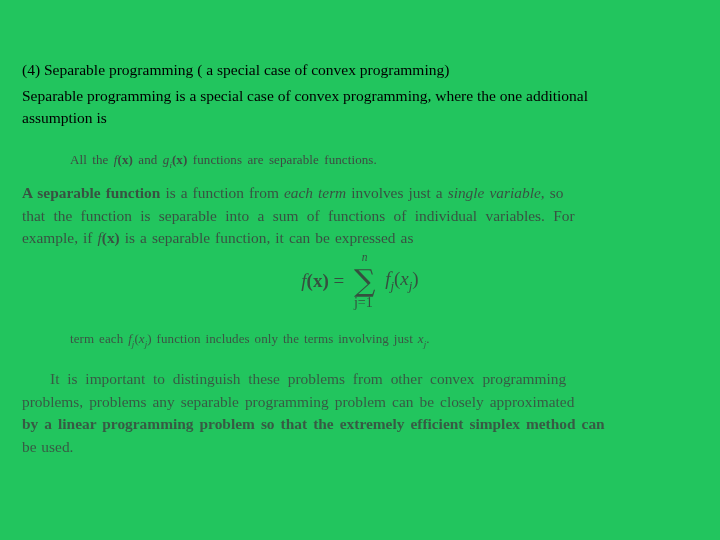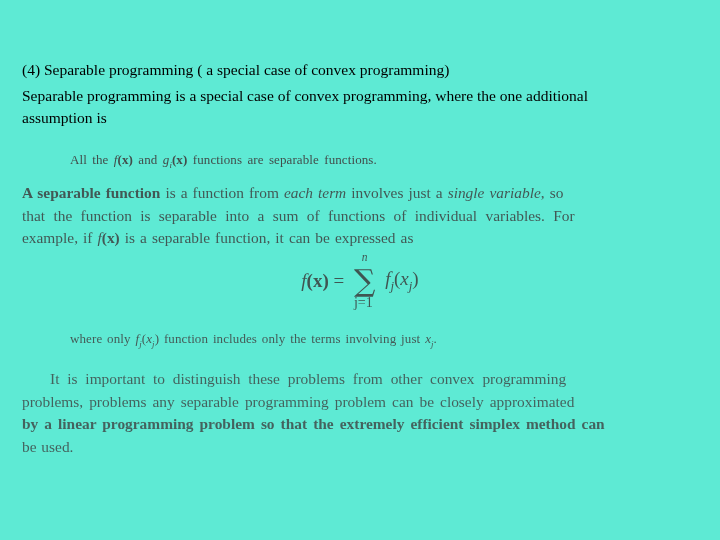--- a/index.html
+++ b/index.html
@@ -13,21 +13,21 @@
     font-family: "Liberation Serif", "DejaVu Serif", serif;
     overflow: hidden;
     position: relative;
   }
 
   .page {
     position: absolute;
     left: 0; top: 0;
     width: 720px;
     height: 540px;
-    background: #5eead4;
+    background: #22c55e;
   }
 
   
   .typed-block {
     position: absolute;
     left: 22px;
     top: 60px;
     width: 662px;
     color: #000000;
   }
@@ -192,21 +192,21 @@
           <span class="sigma-top">n</span>
           <span class="sigma-glyph">∑</span>
           <span class="sigma-bot">j=1</span>
         </span><span class="eq-rhs">
           <span class="mvar">f</span><sub>j</sub><span>(</span><span class="mvar">x</span><sub>j</sub><span>)</span>
         </span>
       </span>
     </div>
 
     <div class="scan-line fade-2" id="scan-wherenote">
-      <span>where only </span><span class="mvar">f</span><sub>j</sub><span>(</span><span class="mvar">x</span><sub>j</sub><span>)</span><span> function includes only the terms involving just </span><span class="mvar">x</span><sub>j</sub><span>.</span>
+      <span>term each </span><span class="mvar">f</span><sub>j</sub><span>(</span><span class="mvar">x</span><sub>j</sub><span>)</span><span> function includes only the terms involving just </span><span class="mvar">x</span><sub>j</sub><span>.</span>
     </div>
 
     <div class="scan-para fade-3" id="scan-closing">
       <div class="l1 indent-first">It is important to distinguish these problems from other convex programming</div>
       <div class="l2">problems, problems any separable programming problem can be closely approximated</div>
       <div class="l3">by a linear programming problem so that the extremely efficient simplex method can</div>
       <div class="l4">be used.</div>
     </div>
 
   </div>

